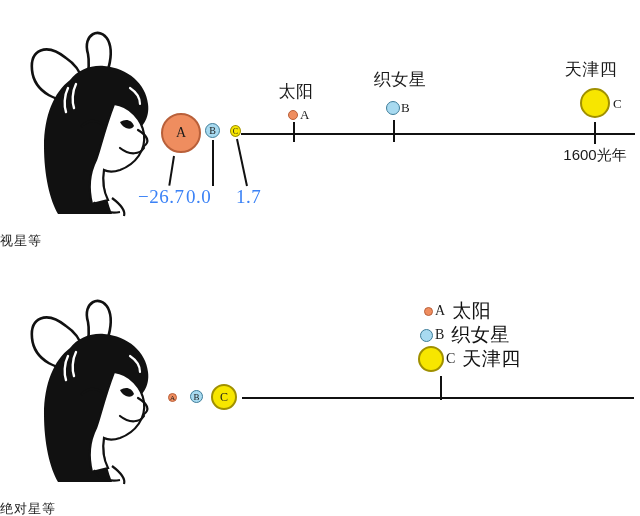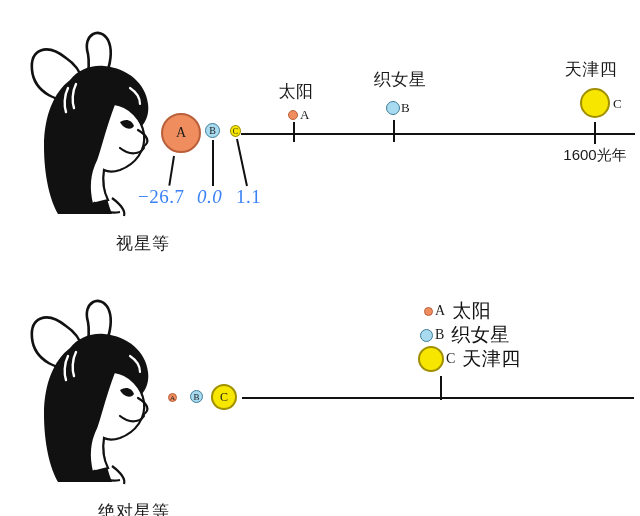--- a/index.html
+++ b/index.html
@@ -12,22 +12,22 @@
     position:relative;
   }
   .stage{position:absolute;left:0;top:0;width:640px;height:516px;}
   .panel{position:absolute;left:0;width:640px;height:258px;}
   #panel-apparent{top:0;}
   #panel-absolute{top:258px;}
 
   
   .character{position:absolute;left:8px;top:18px;width:162px;height:200px;}
   .char-label{
-    position:absolute;left:0;width:170px;text-align:right;
-    font-size:17px;letter-spacing:1px;color:#1a1a1a;font-weight:500;
+    position:absolute;left:0;width:170px;text-align:left;
+    font-size:13px;letter-spacing:1px;color:#1a1a1a;font-weight:500;
   }
 
   
   .axis-line{position:absolute;height:0;border-top:2px solid #111;}
   .tick{position:absolute;width:0;border-left:2px solid #111;}
   .tick-label{
     position:absolute;font-size:15px;color:#1a1a1a;white-space:nowrap;
     text-align:center;
   }
 
@@ -111,22 +111,22 @@
 
     <div class="star" style="left:230px;top:125px;width:11px;height:12px;background:#f7e600;border:1.6px solid #a09000;">
       <span class="star-letter inside" style="font-size:8px;">C</span>
     </div>
 
     <div class="leader" style="left:173px;top:156px;height:30px;transform:rotate(9deg);"></div>
     <div class="leader" style="left:212px;top:140px;height:46px;transform:rotate(0deg);"></div>
     <div class="leader" style="left:236px;top:139px;height:48px;transform:rotate(-12deg);"></div>
 
     <div class="mag-row" style="left:138px;top:186px;">−26.7</div>
-    <div class="mag-row" style="left:197px;top:186px;font-style:italic;">0.0</div>
-    <div class="mag-row" style="left:236px;top:186px;">1.1</div>
+    <div class="mag-row" style="left:186px;top:186px;">0.0</div>
+    <div class="mag-row" style="left:236px;top:186px;">1.7</div>
 
     <div class="axis-line" style="left:241px;top:133px;width:394px;"></div>
 
     <div class="star-name" style="left:236px;top:80px;width:120px;">太阳</div>
     <div class="star" style="left:288px;top:110px;width:10px;height:10px;background:#ef8d5f;border:1.6px solid #b9603a;"></div>
     <span class="star-letter" style="left:300px;top:107px;">A</span>
     <div class="tick" style="left:293px;top:122px;height:20px;"></div>
 
     <div class="star-name" style="left:340px;top:68px;width:120px;">织女星</div>
     <div class="star" style="left:386px;top:101px;width:14px;height:14px;background:#a8daf0;border:1.6px solid #3f7d99;"></div>

